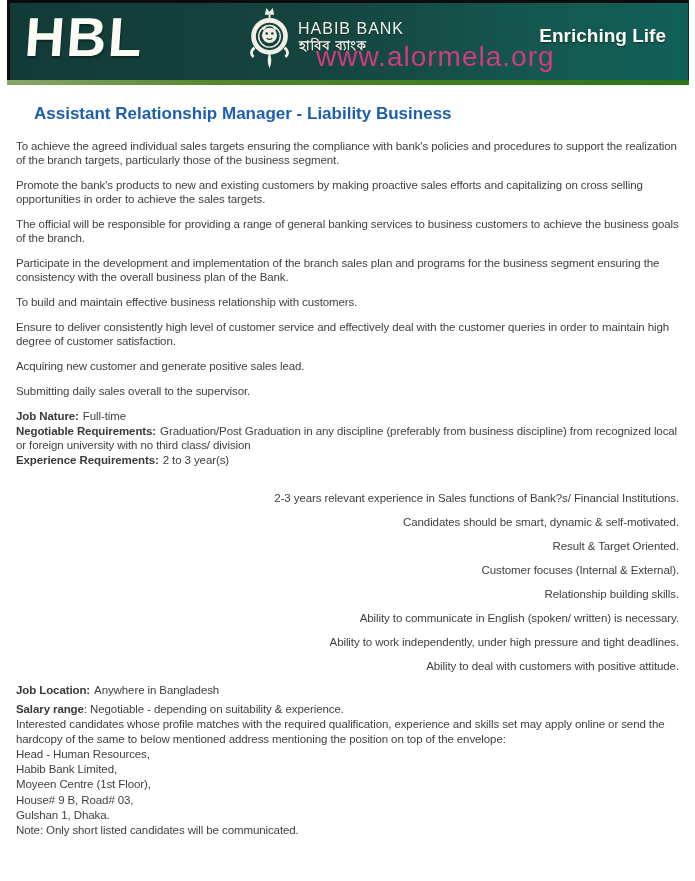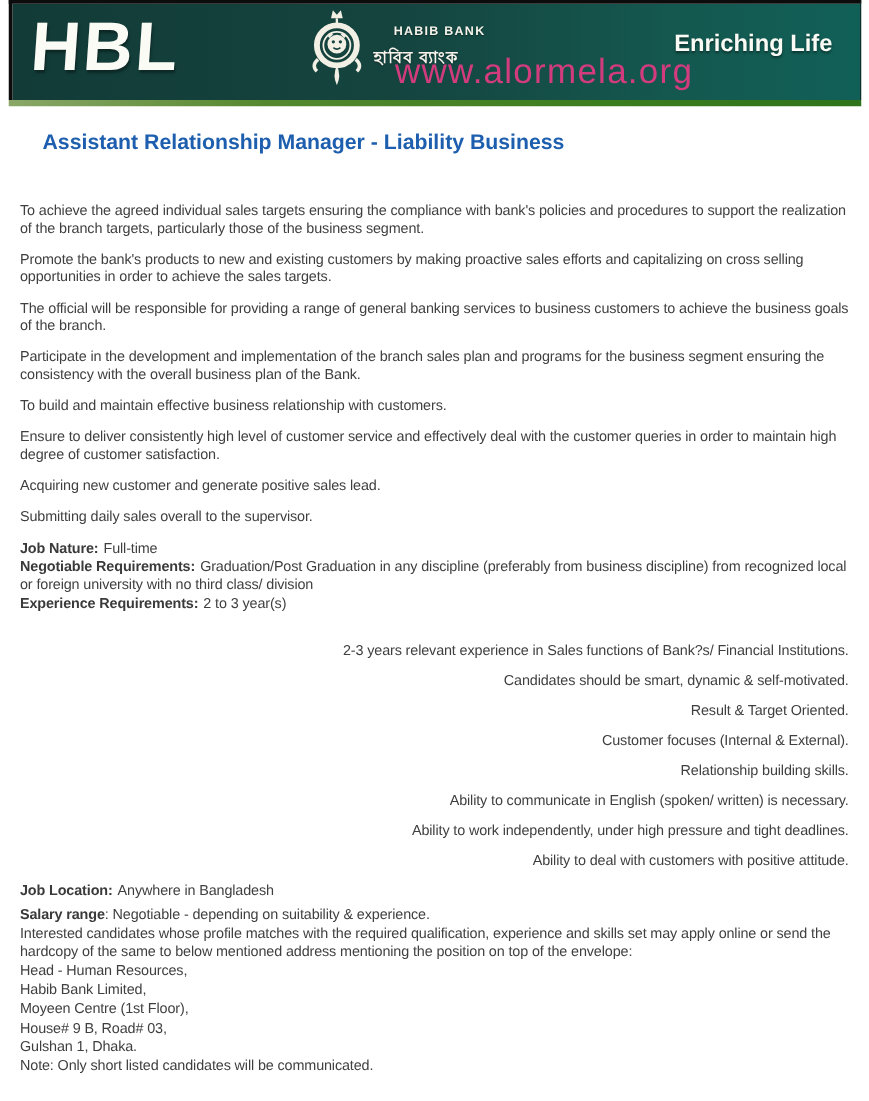--- a/index.html
+++ b/index.html
@@ -28,22 +28,22 @@
   }
   .hbl-logo{
     position:absolute;left:15px;top:4px;
     font-size:55px;font-weight:800;line-height:60px;
     color:#fbfbf6;letter-spacing:2px;
     transform:skewX(-4deg);
     text-shadow:1px 2px 2px rgba(0,0,0,0.35);
   }
   .emblem{position:absolute;left:236px;top:2px;}
   .bank-name{
-    position:absolute;left:305px;top:17px;
-    color:#f6f4ec;font-weight:bold;font-size:10px;letter-spacing:1px;
+    position:absolute;left:288px;top:17px;
+    color:#f6f4ec;font-weight:normal;font-size:16px;letter-spacing:1px;
     text-shadow:0 1px 1px rgba(0,0,0,0.4);
   }
   .bank-name-bn{
     position:absolute;left:289px;top:33px;
     color:#f6f4ec;font-weight:bold;font-size:13px;letter-spacing:1px;
     text-shadow:0 1px 1px rgba(0,0,0,0.4);
   }
   .tagline{
     position:absolute;right:22px;top:22px;
     color:#fbfbf6;font-size:19px;font-weight:600;
@@ -57,21 +57,21 @@
   
   .content{padding:0 16px;}
   .job-title{
     margin:19px 0 0 18px;
     color:#1d5fae;font-size:17px;font-weight:bold;
   }
   .para{
     font-size:11.5px;line-height:14px;
     margin:0 0 11px 0;letter-spacing:-0.1px;
   }
-  .para.first{margin-top:38px;}
+  .para.first{margin-top:15px;}
   .details-block{margin-top:6px;}
   .detail-line{font-size:11.5px;line-height:14.5px;letter-spacing:-0.1px;}
   .detail-label{font-weight:bold;color:#3a3a3a;margin-right:4px;}
   .addl-list{margin-top:24px;text-align:right;}
   .addl-item{font-size:11.5px;line-height:14px;margin:0 0 10px 0;letter-spacing:-0.1px;}
   .loc-line{margin-top:10px;font-size:11.5px;line-height:15px;letter-spacing:-0.1px;}
   .salary-block{margin-top:4px;font-size:11.5px;line-height:15px;letter-spacing:-0.1px;}
   .address-line{font-size:11.5px;line-height:15.2px;letter-spacing:-0.1px;}
 </style>
 </head>

